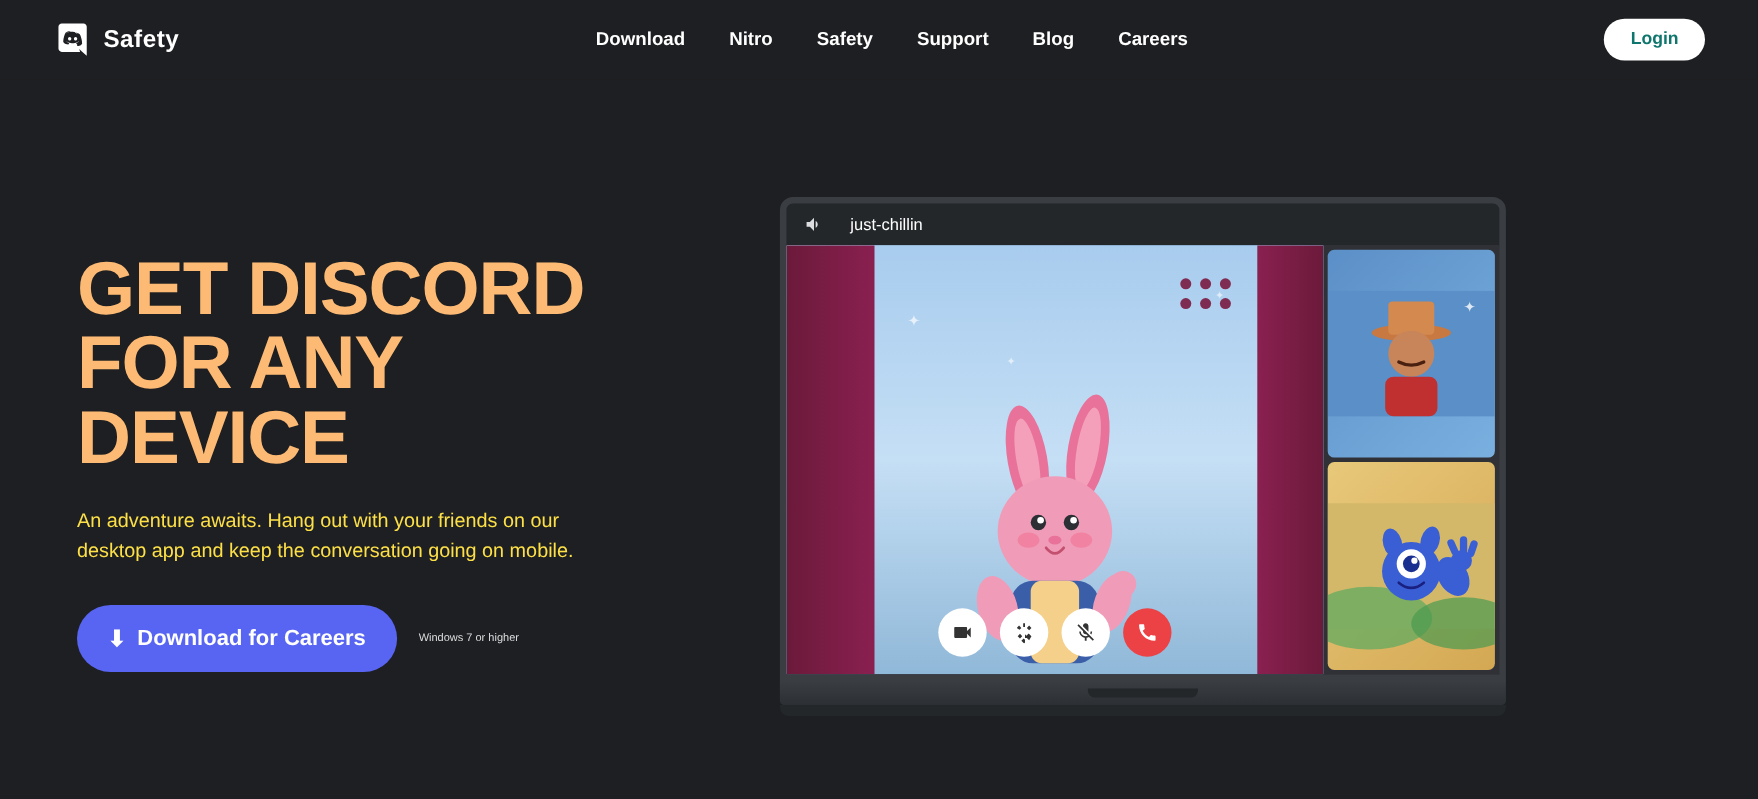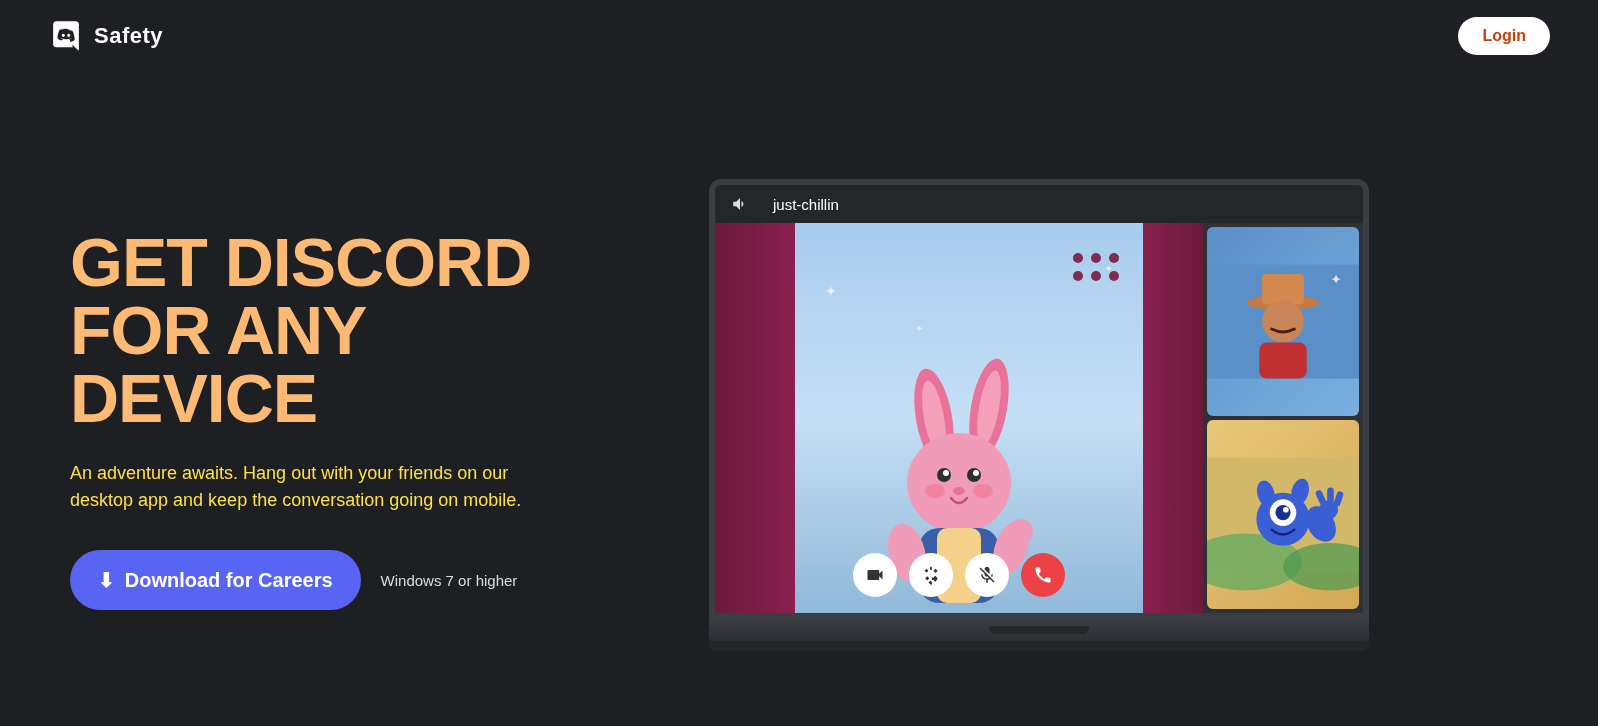--- a/index.html
+++ b/index.html
@@ -49,21 +49,21 @@
     .nav-link {
       font-size: 17px;
       font-weight: 600;
       color: #fff;
       text-decoration: none;
       cursor: pointer;
     }
 
     .nav-login {
       background: #fff;
-      color: #c2410c;
+      color: #0f766e;
       border: none;
       border-radius: 24px;
       padding: 10px 24px;
       font-size: 16px;
       font-weight: 600;
       cursor: pointer;
     }
 
     
     .hero {
@@ -116,21 +116,21 @@
       display: flex;
       align-items: center;
       gap: 10px;
     }
 
     .download-icon {
       font-size: 20px;
     }
 
     .platform-note {
-      font-size: 15px;
+      font-size: 10px;
       color: #dcddde;
       font-weight: 400;
     }
 
     
     .hero-right {
       flex: 1;
       display: flex;
       justify-content: center;
       align-items: flex-end;
@@ -317,20 +317,28 @@
 
 <nav>
   <div class="nav-logo">
     <svg class="nav-logo-icon" viewBox="0 0 245 240" fill="white" xmlns="http://www.w3.org/2000/svg">
       <path d="M104.4 103.9c-5.7 0-10.2 5-10.2 11.1s4.6 11.1 10.2 11.1c5.7 0 10.2-5 10.2-11.1.1-6.1-4.5-11.1-10.2-11.1zm36.5 0c-5.7 0-10.2 5-10.2 11.1s4.6 11.1 10.2 11.1c5.7 0 10.2-5 10.2-11.1s-4.5-11.1-10.2-11.1z"></path>
       <path d="M189.5 20h-134C44.2 20 35 29.2 35 40.6v135.2c0 11.4 9.2 20.6 20.5 20.6h113.4l-5.3-18.5 12.8 11.9 12.1 11.2 21.5 19V40.6c0-11.4-9.2-20.6-20.5-20.6zm-38.6 130.6s-3.6-4.3-6.6-8.1c13.1-3.7 18.1-11.9 18.1-11.9-4.1 2.7-8 4.6-11.5 5.9-5 2.1-9.8 3.5-14.5 4.3-9.6 1.8-18.4 1.3-25.9-.1-5.7-1.1-10.6-2.7-14.7-4.3-2.3-.9-4.8-2-7.3-3.4-.3-.2-.6-.3-.9-.5-.2-.1-.3-.2-.4-.3-1.8-1-2.8-1.7-2.8-1.7s4.8 8 17.5 11.8c-3 3.8-6.7 8.3-6.7 8.3-22.1-.7-30.5-15.2-30.5-15.2 0-32.2 14.4-58.3 14.4-58.3 14.4-10.8 28.1-10.5 28.1-10.5l1 1.2c-18 5.2-26.3 13.1-26.3 13.1s2.2-1.2 5.9-2.9c10.7-4.7 19.2-6 22.7-6.3.6-.1 1.1-.2 1.7-.2 6.1-.8 13-.1 20.2 1.7 9.5 2.5 19.7 7.1 30.1 17.4 0 0-7.9-7.5-24.9-12.7l1.4-1.6s13.7-.3 28.1 10.5c0 0 14.4 26.1 14.4 58.3 0 0-8.5 14.5-30.6 15.2z"></path>
     </svg>
     <span class="nav-logo-text">Safety</span>
   </div>
 
+  <div class="nav-links">
+    <a class="nav-link">Download</a>
+    <a class="nav-link">Nitro</a>
+    <a class="nav-link">Safety</a>
+    <a class="nav-link">Support</a>
+    <a class="nav-link">Blog</a>
+    <a class="nav-link">Careers</a>
+  </div>
 
   <button class="nav-login">Login</button>
 </nav>
 
 <section class="hero">
   <div class="hero-left">
     <h1 class="hero-title">
       <span>GET DISCORD</span><br>
       <span>FOR ANY</span><br>
       <span>DEVICE</span>

